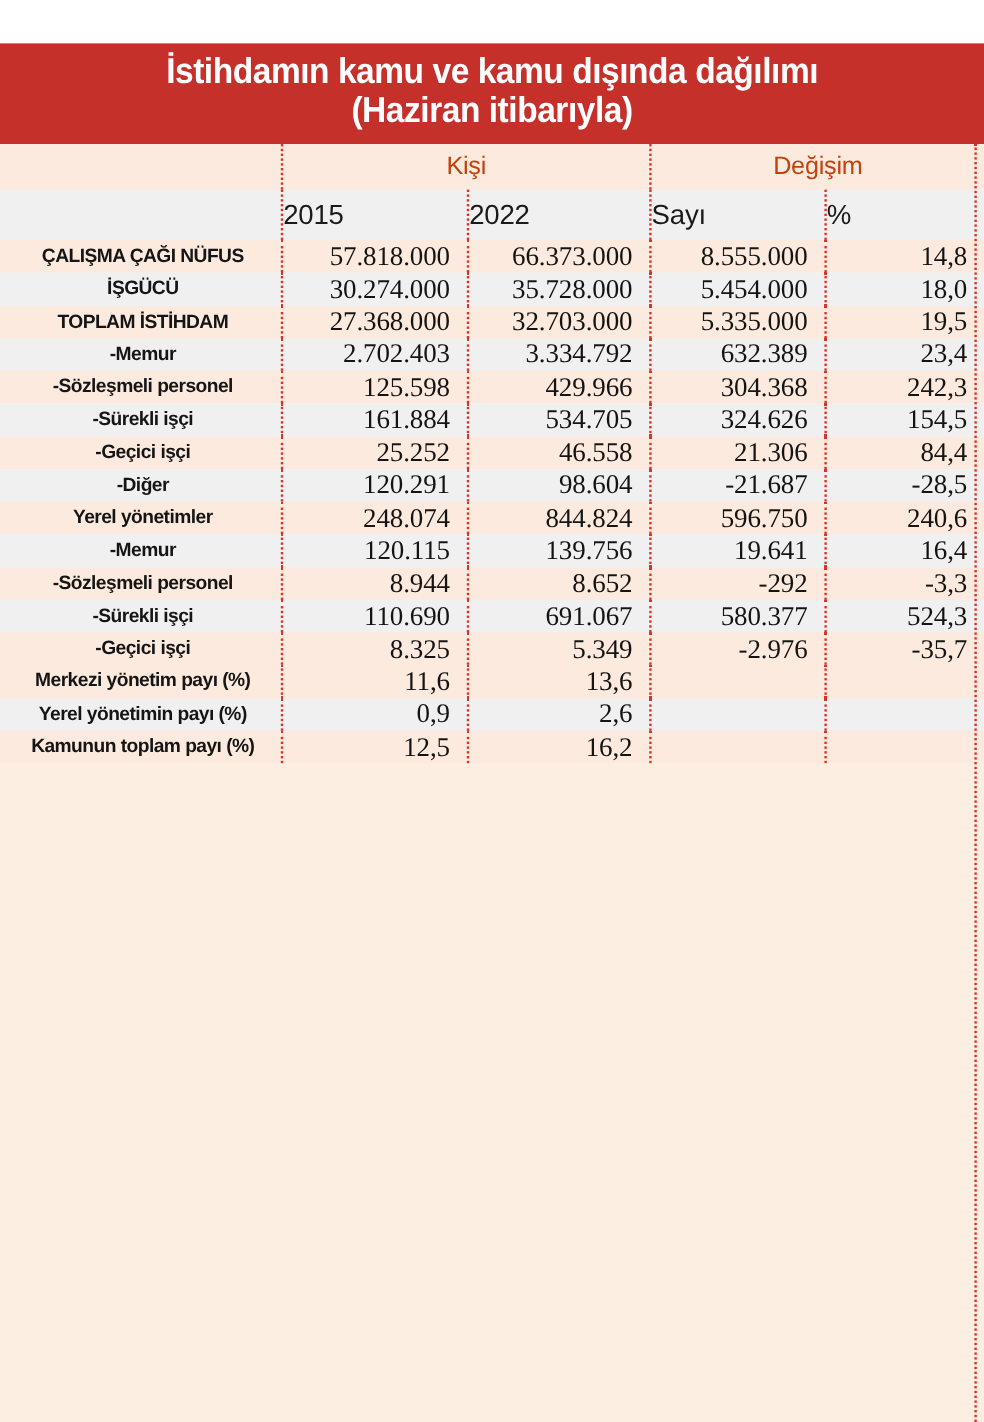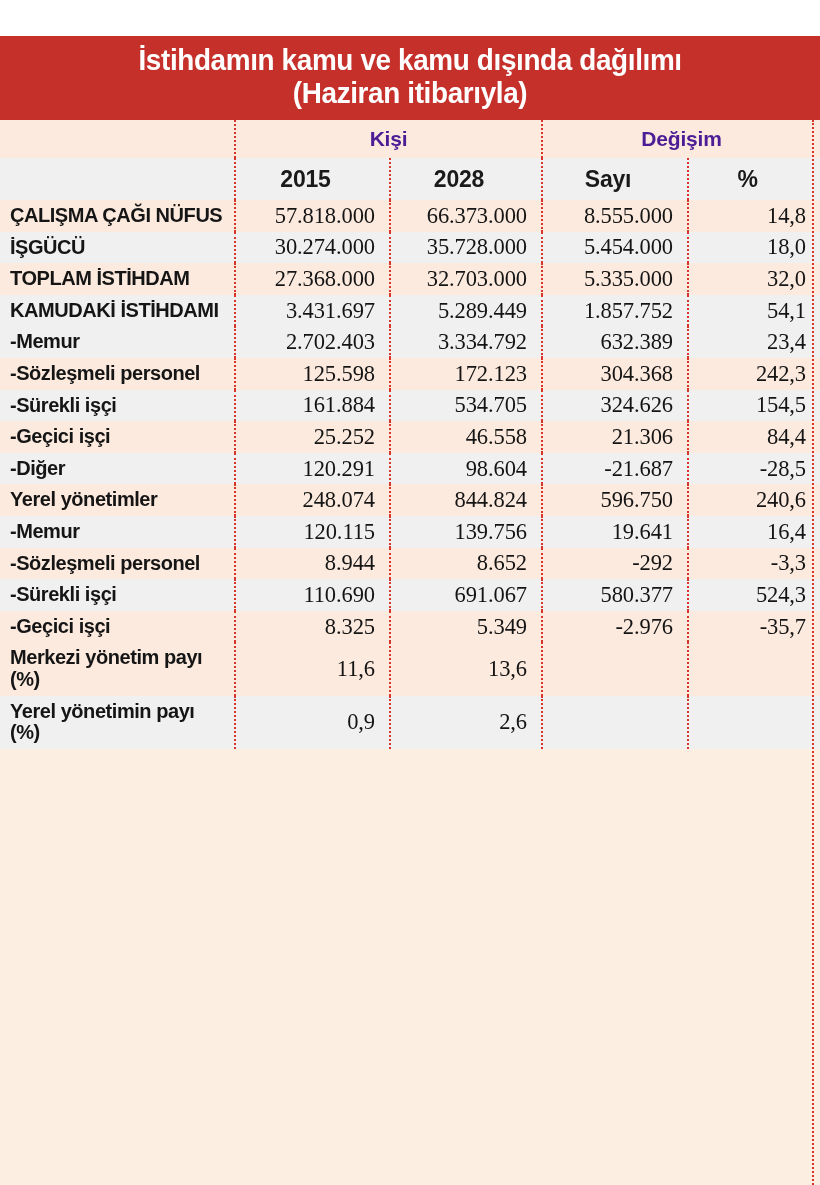--- a/index.html
+++ b/index.html
@@ -61,48 +61,48 @@
   tr.row-cream td { background: #fceade; }
   tr.row-gray  td { background: #f0f0f0; }
 
   td {
     vertical-align: middle;
     padding: 0;
   }
 
   
   .hdr-group {
-    font-weight: bold;
+    font-weight: normal;
     font-size: 21px;
     text-align: center;
-    color: #4c1d95;
+    color: #c2410c;
     height: 38px;
     letter-spacing: -0.2px;
   }
   .hdr-sub {
-    font-weight: bold;
+    font-weight: normal;
     font-size: 23px;
-    text-align: center;
+    text-align: left;
     color: #1a1a1a;
     height: 42px;
     padding-right: 14px;
     letter-spacing: -0.2px;
   }
 
   
   .lbl {
     font-weight: bold;
     font-size: 20.5px;
     line-height: 1.08;
     color: #151515;
     padding: 5px 6px 5px 10px;
     letter-spacing: -0.45px;
     text-align: left;
   }
-  .lbl.caps { font-size: 20px; }
+  .lbl.caps { font-size: 16px; text-align: center; }
 
   
   .num {
     font-family: "Liberation Serif", serif;
     font-size: 22.5px;
     color: #141414;
     text-align: right;
     padding-right: 14px;
     letter-spacing: -0.1px;
     white-space: nowrap;
@@ -138,21 +138,21 @@
     </colgroup>
     <tbody id="table-body">
         <tr class="row-cream">
           <td class="hdr-group vr"></td>
           <td class="hdr-group vr" colspan="2">Kişi</td>
           <td class="hdr-group" colspan="2">Değişim</td>
         </tr>
         <tr class="row-gray">
           <td class="hdr-sub vr"></td>
           <td class="hdr-sub vr">2015</td>
-          <td class="hdr-sub vr">2028</td>
+          <td class="hdr-sub vr">2022</td>
           <td class="hdr-sub vr">Sayı</td>
           <td class="hdr-sub">%</td>
         </tr>
         <tr class="row-cream">
           <td class="lbl caps vr">ÇALIŞMA ÇAĞI NÜFUS</td>
           <td class="num vr">57.818.000</td>
           <td class="num vr">66.373.000</td>
           <td class="num vr">8.555.000</td>
           <td class="num">14,8</td>
         </tr>
@@ -161,40 +161,33 @@
           <td class="num vr">30.274.000</td>
           <td class="num vr">35.728.000</td>
           <td class="num vr">5.454.000</td>
           <td class="num">18,0</td>
         </tr>
         <tr class="row-cream">
           <td class="lbl caps vr">TOPLAM İSTİHDAM</td>
           <td class="num vr">27.368.000</td>
           <td class="num vr">32.703.000</td>
           <td class="num vr">5.335.000</td>
-          <td class="num">32,0</td>
-        </tr>
-        <tr class="row-gray">
-          <td class="lbl caps vr">KAMUDAKİ İSTİHDAMI</td>
-          <td class="num vr">3.431.697</td>
-          <td class="num vr">5.289.449</td>
-          <td class="num vr">1.857.752</td>
-          <td class="num">54,1</td>
+          <td class="num">19,5</td>
         </tr>
         <tr class="row-gray">
           <td class="lbl caps vr">-Memur</td>
           <td class="num vr">2.702.403</td>
           <td class="num vr">3.334.792</td>
           <td class="num vr">632.389</td>
           <td class="num">23,4</td>
         </tr>
         <tr class="row-cream">
           <td class="lbl caps vr">-Sözleşmeli personel</td>
           <td class="num vr">125.598</td>
-          <td class="num vr">172.123</td>
+          <td class="num vr">429.966</td>
           <td class="num vr">304.368</td>
           <td class="num">242,3</td>
         </tr>
         <tr class="row-gray">
           <td class="lbl caps vr">-Sürekli işçi</td>
           <td class="num vr">161.884</td>
           <td class="num vr">534.705</td>
           <td class="num vr">324.626</td>
           <td class="num">154,5</td>
         </tr>
@@ -254,17 +247,24 @@
           <td class="num vr"></td>
           <td class="num"></td>
         </tr>
         <tr class="row-gray">
           <td class="lbl caps vr">Yerel yönetimin payı (%)</td>
           <td class="num vr">0,9</td>
           <td class="num vr">2,6</td>
           <td class="num vr"></td>
           <td class="num"></td>
         </tr>
+        <tr class="row-cream">
+          <td class="lbl caps vr">Kamunun toplam payı (%)</td>
+          <td class="num vr">12,5</td>
+          <td class="num vr">16,2</td>
+          <td class="num vr"></td>
+          <td class="num"></td>
+        </tr>
       </tbody>
   </table>
 
   <div class="edge-rule"></div>
 </div>
 
 </body></html>

